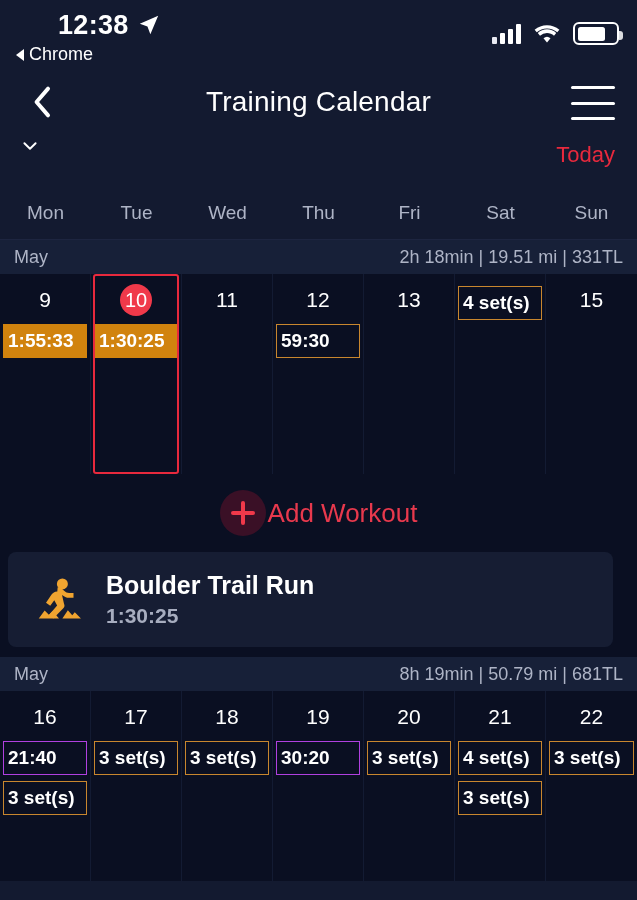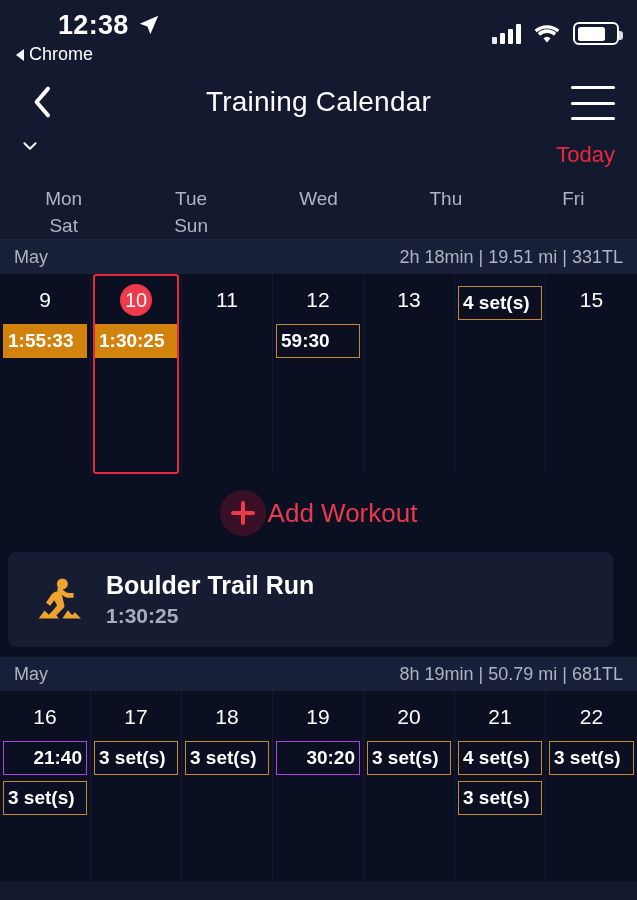--- a/index.html
+++ b/index.html
@@ -69,21 +69,21 @@
     font-size:25px; color:#ffffff; cursor:pointer;
   }
   .chev-d { width:16px;height:16px; display:inline-block; }
   .today-btn {
     position:absolute; right:22px; top:8px;
     font-size:22px; color:#e8293d; cursor:pointer;
   }
 
   
   .weekdays {
-    display:grid; grid-template-columns:repeat(5,1fr);
+    display:grid; grid-template-columns:repeat(7,1fr);
     height:54px; background:#131a30;
     border-bottom:1px solid #1d2540;
   }
   .weekdays div {
     display:flex;align-items:center;justify-content:center;
     font-size:19px; color:#aeb4c6;
   }
 
   
   .weekband {
@@ -122,21 +122,21 @@
   .chips { padding:2px 3px; }
   .chip {
     height:34px; line-height:32px;
     font-size:19px; font-weight:700; color:#ffffff;
     padding:0 4px; margin-bottom:6px;
     white-space:nowrap; overflow:hidden;
     border:1.8px solid transparent;
   }
   .chip.filled-orange { background:#d1830e; border-color:#d1830e; }
   .chip.out-orange { background:transparent; border-color:#c8862e; }
-  .chip.out-purple { background:transparent; border-color:#b040e0;text-align:right; }
+  .chip.out-purple { background:transparent; border-color:#b040e0; }
 
   
   .addrow {
     height:78px; background:#0a0f22;
     display:flex; align-items:center; justify-content:center; gap:2px;
     cursor:pointer;
   }
   .plus-circle {
     width:46px;height:46px;border-radius:50%;
     background:#3a1026; display:flex;align-items:center;justify-content:center;

